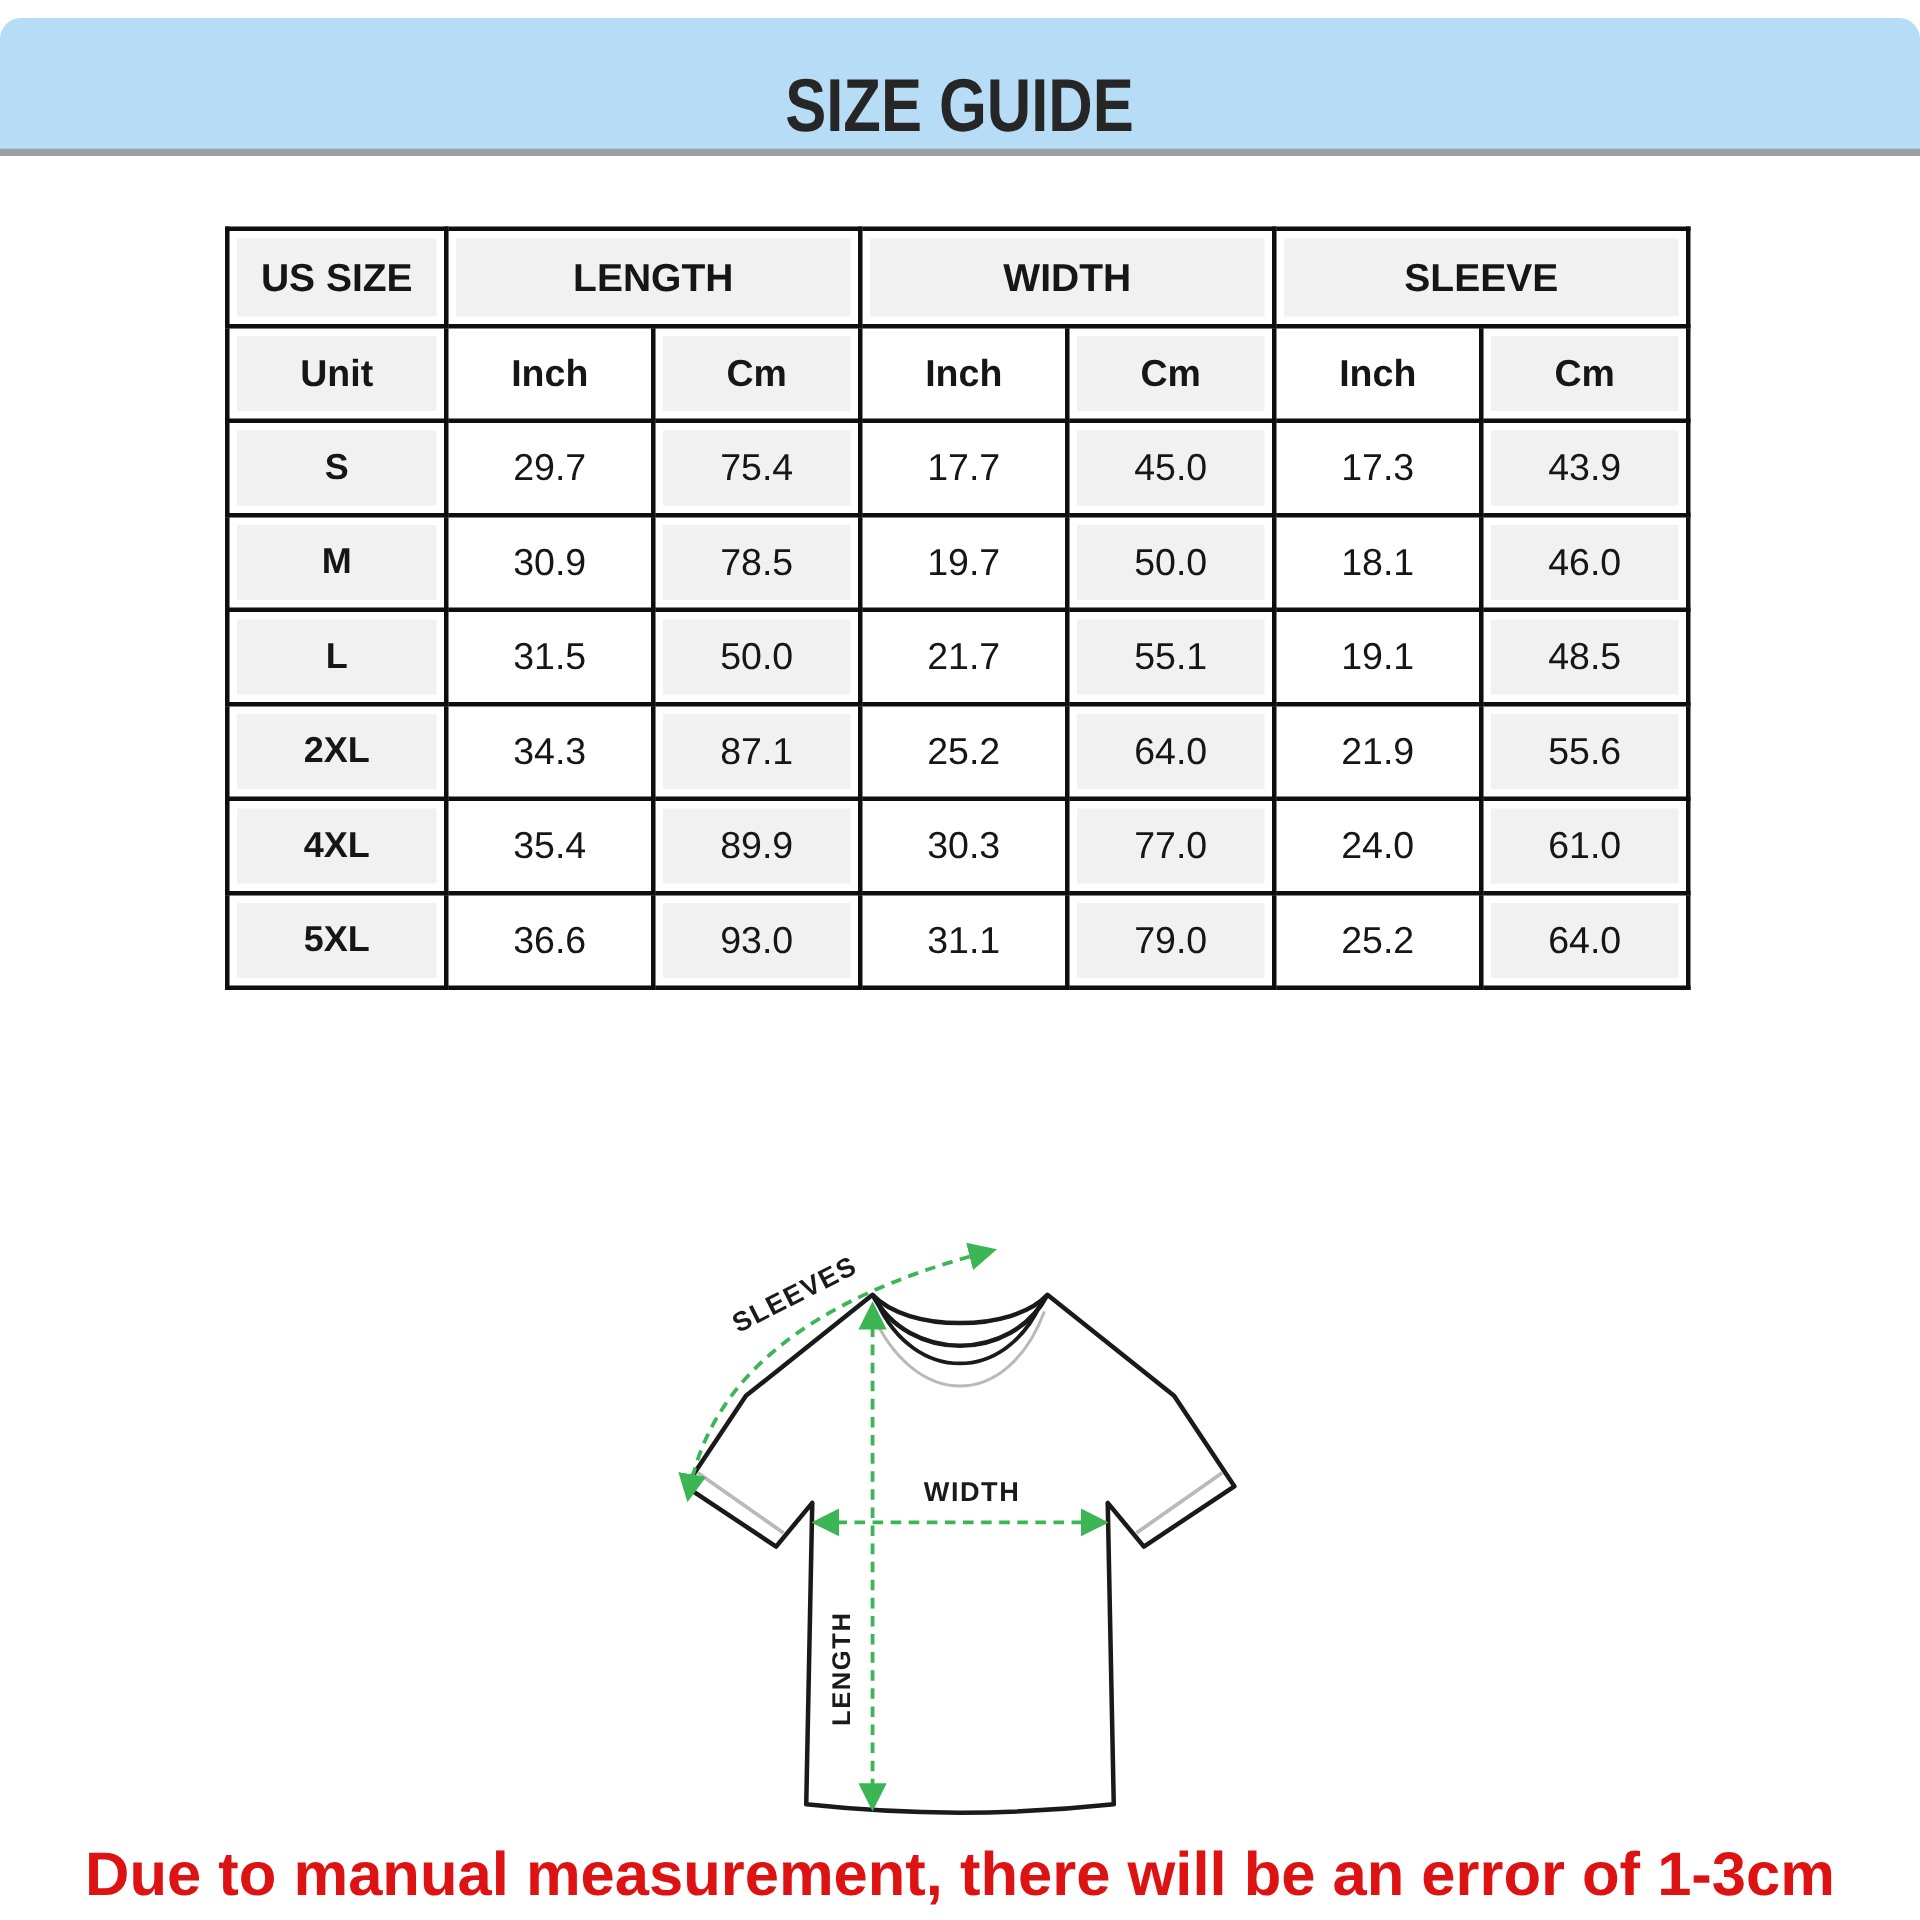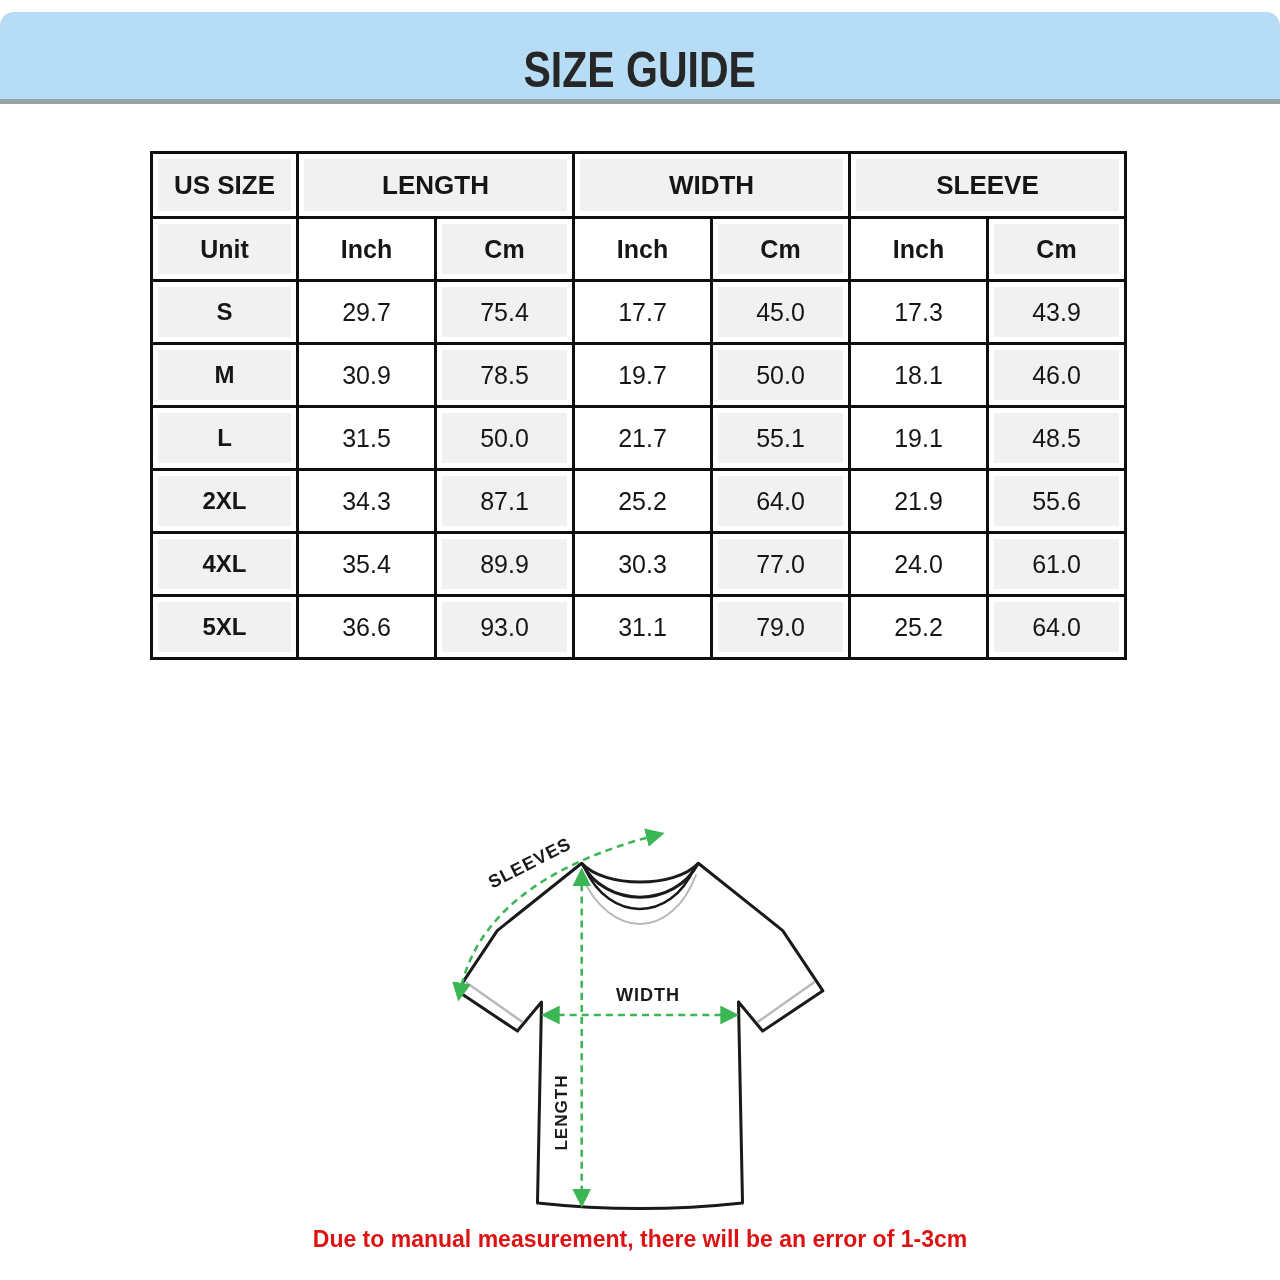--- a/index.html
+++ b/index.html
@@ -40,21 +40,21 @@
   tr.group-row td{height:65px;font-size:26px;}
   td.sizecol{font-size:24px;}
   td.val{font-weight:400;}
 
   .shirt-wrap{position:absolute;top:818px;left:0;width:1280px;display:flex;justify-content:center;}
   .shirt-wrap svg{display:block;}
   .svg-label{font-family:"Liberation Sans","DejaVu Sans",sans-serif;font-weight:700;fill:#1a1a1a;letter-spacing:1px;}
 
   .note{
     position:absolute;top:1226px;left:0;width:1280px;
-    text-align:center;font-size:23px;font-weight:700;color:var(--note-red);
+    text-align:center;font-size:41px;font-weight:700;color:var(--note-red);
   }
 </style>
 </head>
 <body>
 
 <div class="banner">
   <h1>SIZE GUIDE</h1>
 </div>
 
 <div class="table-wrap">

